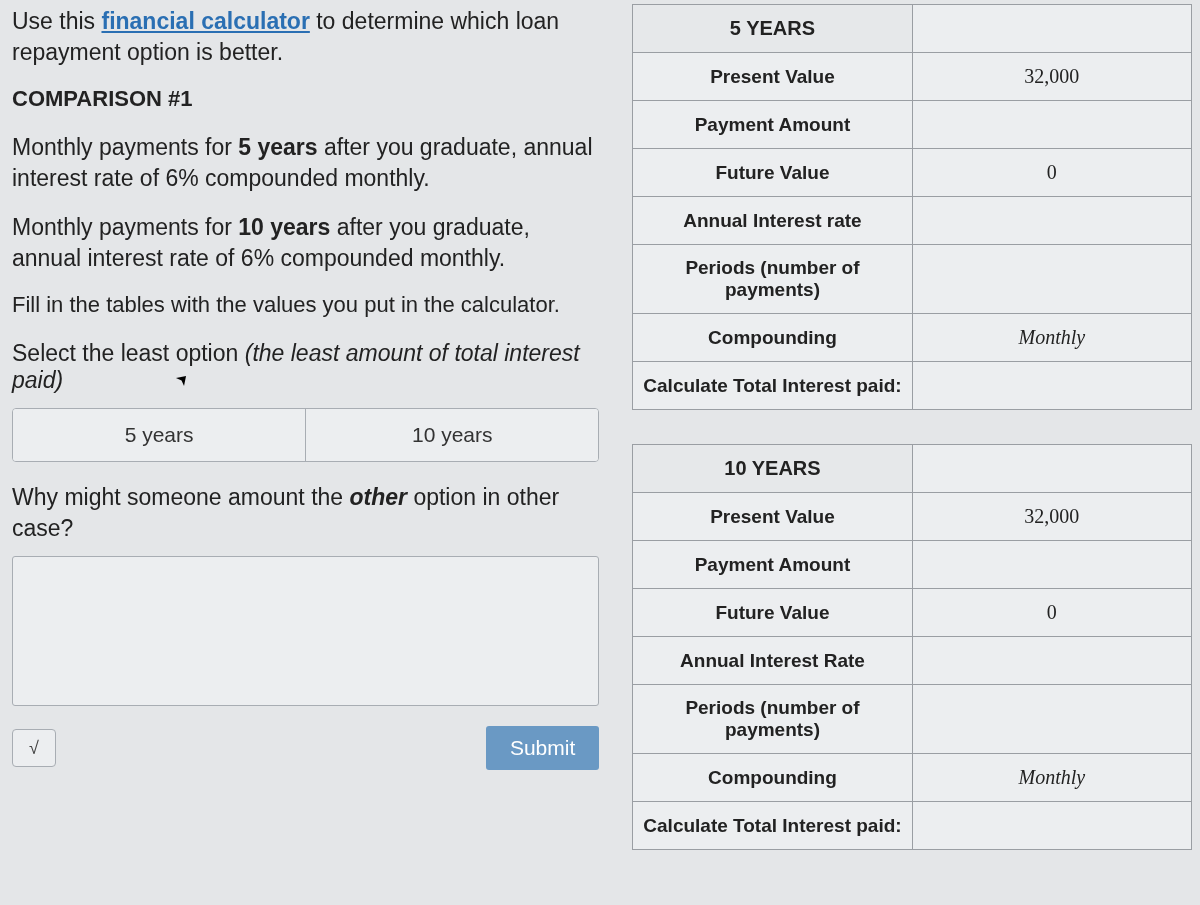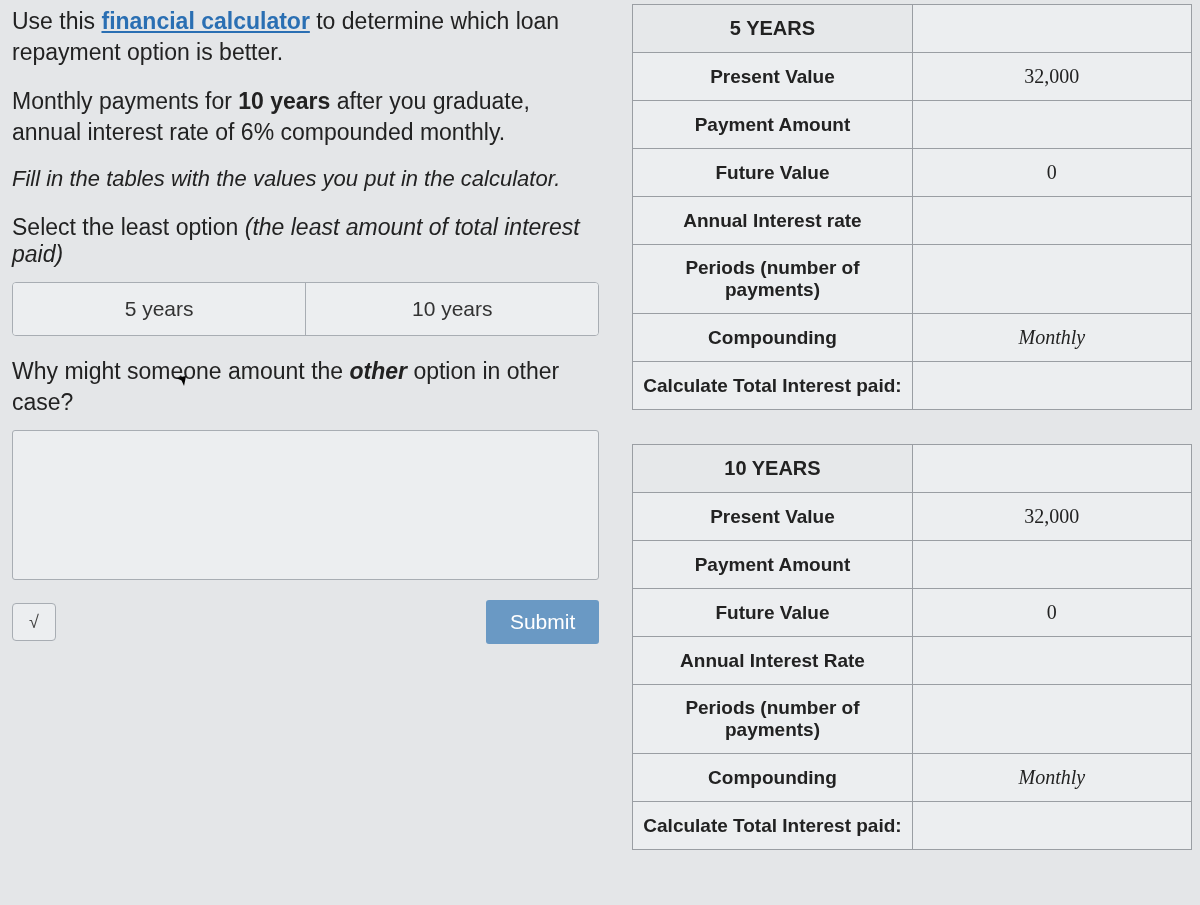--- a/index.html
+++ b/index.html
@@ -45,21 +45,20 @@
     margin-bottom: 20px;
   }
   .para {
     font-size: 23px;
     line-height: 1.35;
     margin-bottom: 18px;
   }
   .para .bold { font-weight: bold; }
   .italic-para {
     font-size: 22px;
-    font-style: italic;
     margin-bottom: 22px;
   }
   .select-label {
     font-size: 23px;
     margin-bottom: 14px;
   }
   .select-label .ital { font-style: italic; }
   .btn-row {
     display: flex;
     border: 1px solid #a8adb3;
@@ -162,21 +161,25 @@
 </style>
 </head>
 <body>
 
 <div class="container">
   <div class="left-col">
     <div class="intro">
       <span>Use this </span><a class="link">financial calculator</a><span> to determine which loan repayment option is better.</span>
     </div>
 
-
+    <div class="comp-title">COMPARISON #1</div>
+
+    <div class="para">
+      <span>Monthly payments for </span><span class="bold">5 years</span><span> after you graduate, annual interest rate of 6% compounded monthly.</span>
+    </div>
 
     <div class="para">
       <span>Monthly payments for </span><span class="bold">10 years</span><span> after you graduate, annual interest rate of 6% compounded monthly.</span>
     </div>
 
     <div class="italic-para">Fill in the tables with the values you put in the calculator.</div>
 
     <div class="select-label">
       <span>Select the least option </span><span class="ital">(the least amount of total interest paid)</span>
     </div>

